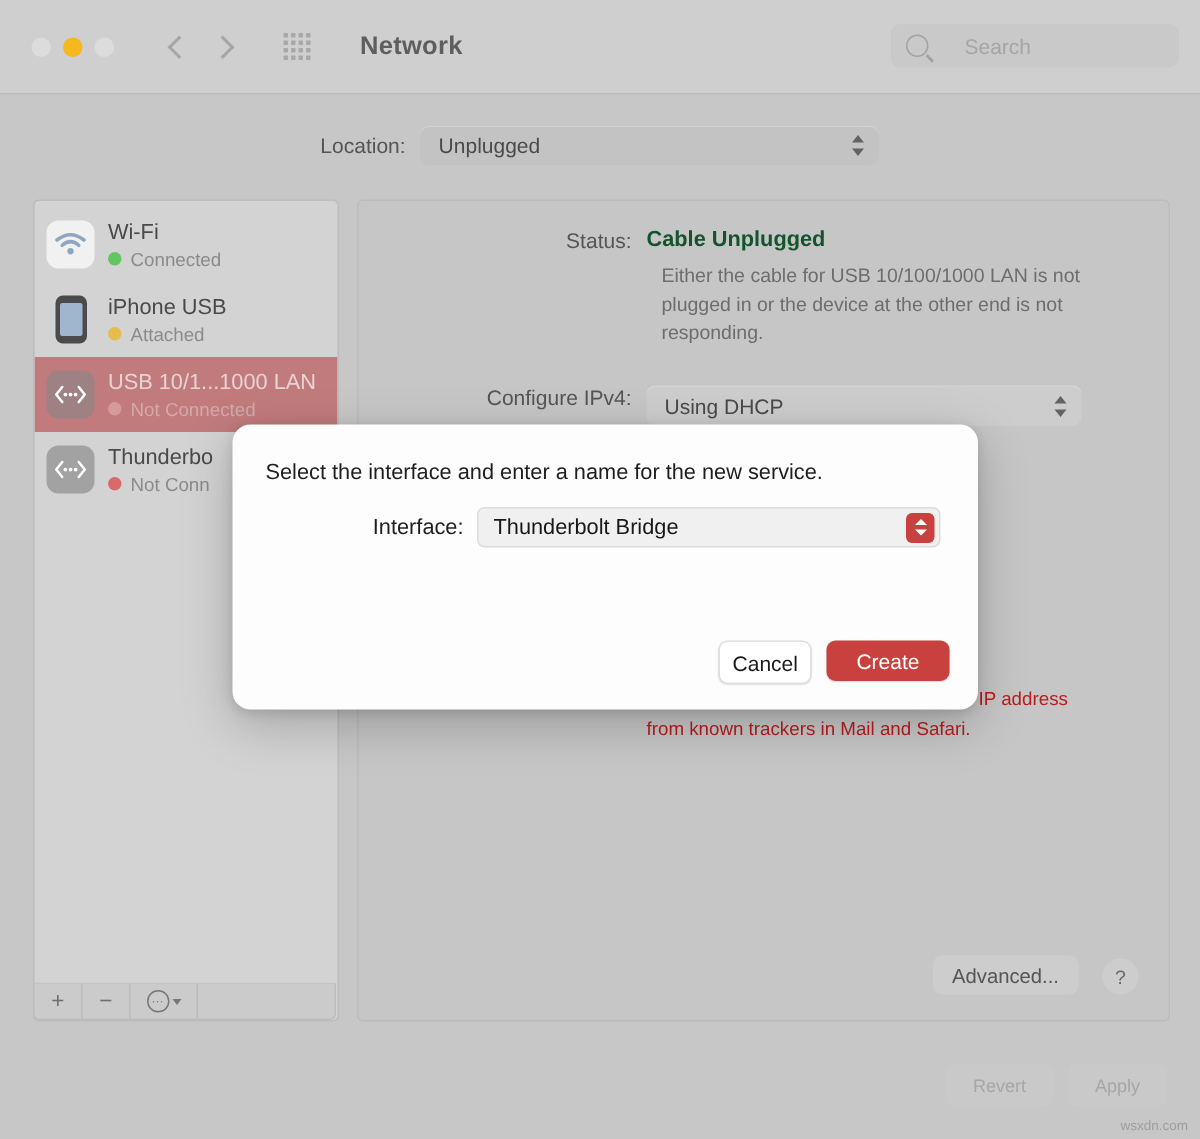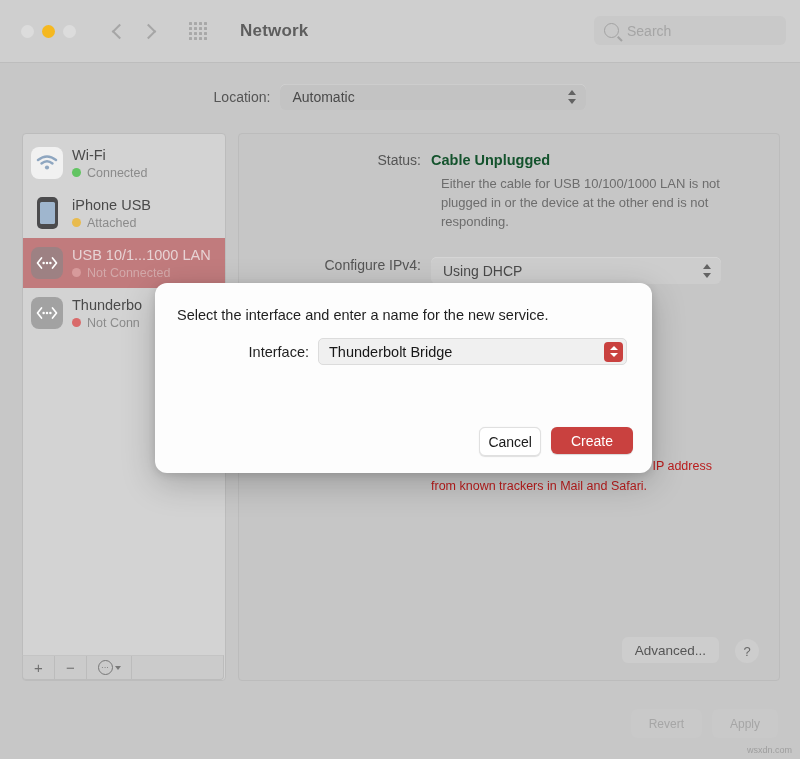--- a/index.html
+++ b/index.html
@@ -65,21 +65,21 @@
   .search-ico {
     margin-left: 10px; width: 13px; height: 13px;
     border: 1.6px solid #a3a3a3; border-radius: 50%;
     position: relative;
   }
   .search-ico::after {
     content: ""; position: absolute; right: -5px; bottom: -3px;
     width: 6px; height: 1.6px; background: #a3a3a3;
     transform: rotate(45deg);
   }
-  .search-ph { margin-left: 8px; font-size: 14px; color: #a5a5a5; }
+  .search-ph { margin-left: 24px; font-size: 14px; color: #a5a5a5; }
 
   
   .location-row {
     position: absolute; left: 0; top: 62px;
     width: 800px; height: 70px;
     display: flex; align-items: center; justify-content: center;
   }
   .loc-label { font-size: 14px; color: #555; margin-right: 10px; }
   .popup {
     position: relative;
@@ -346,21 +346,21 @@
     <div class="win-title">Network</div>
     <div class="searchbox">
       <div class="search-ico"></div>
       <div class="search-ph">Search</div>
     </div>
   </div>
 
   <div class="location-row">
     <div class="loc-label">Location:</div>
     <div class="popup" id="location-popup">
-      <div class="ptext">Automatic</div>
+      <div class="ptext">Unplugged</div>
       <div class="stepper">
         <div class="up"></div>
           <div class="dn"></div>
       </div>
     </div>
   </div>
 
   <div class="sidebar">
     <div class="svc-list">
 

